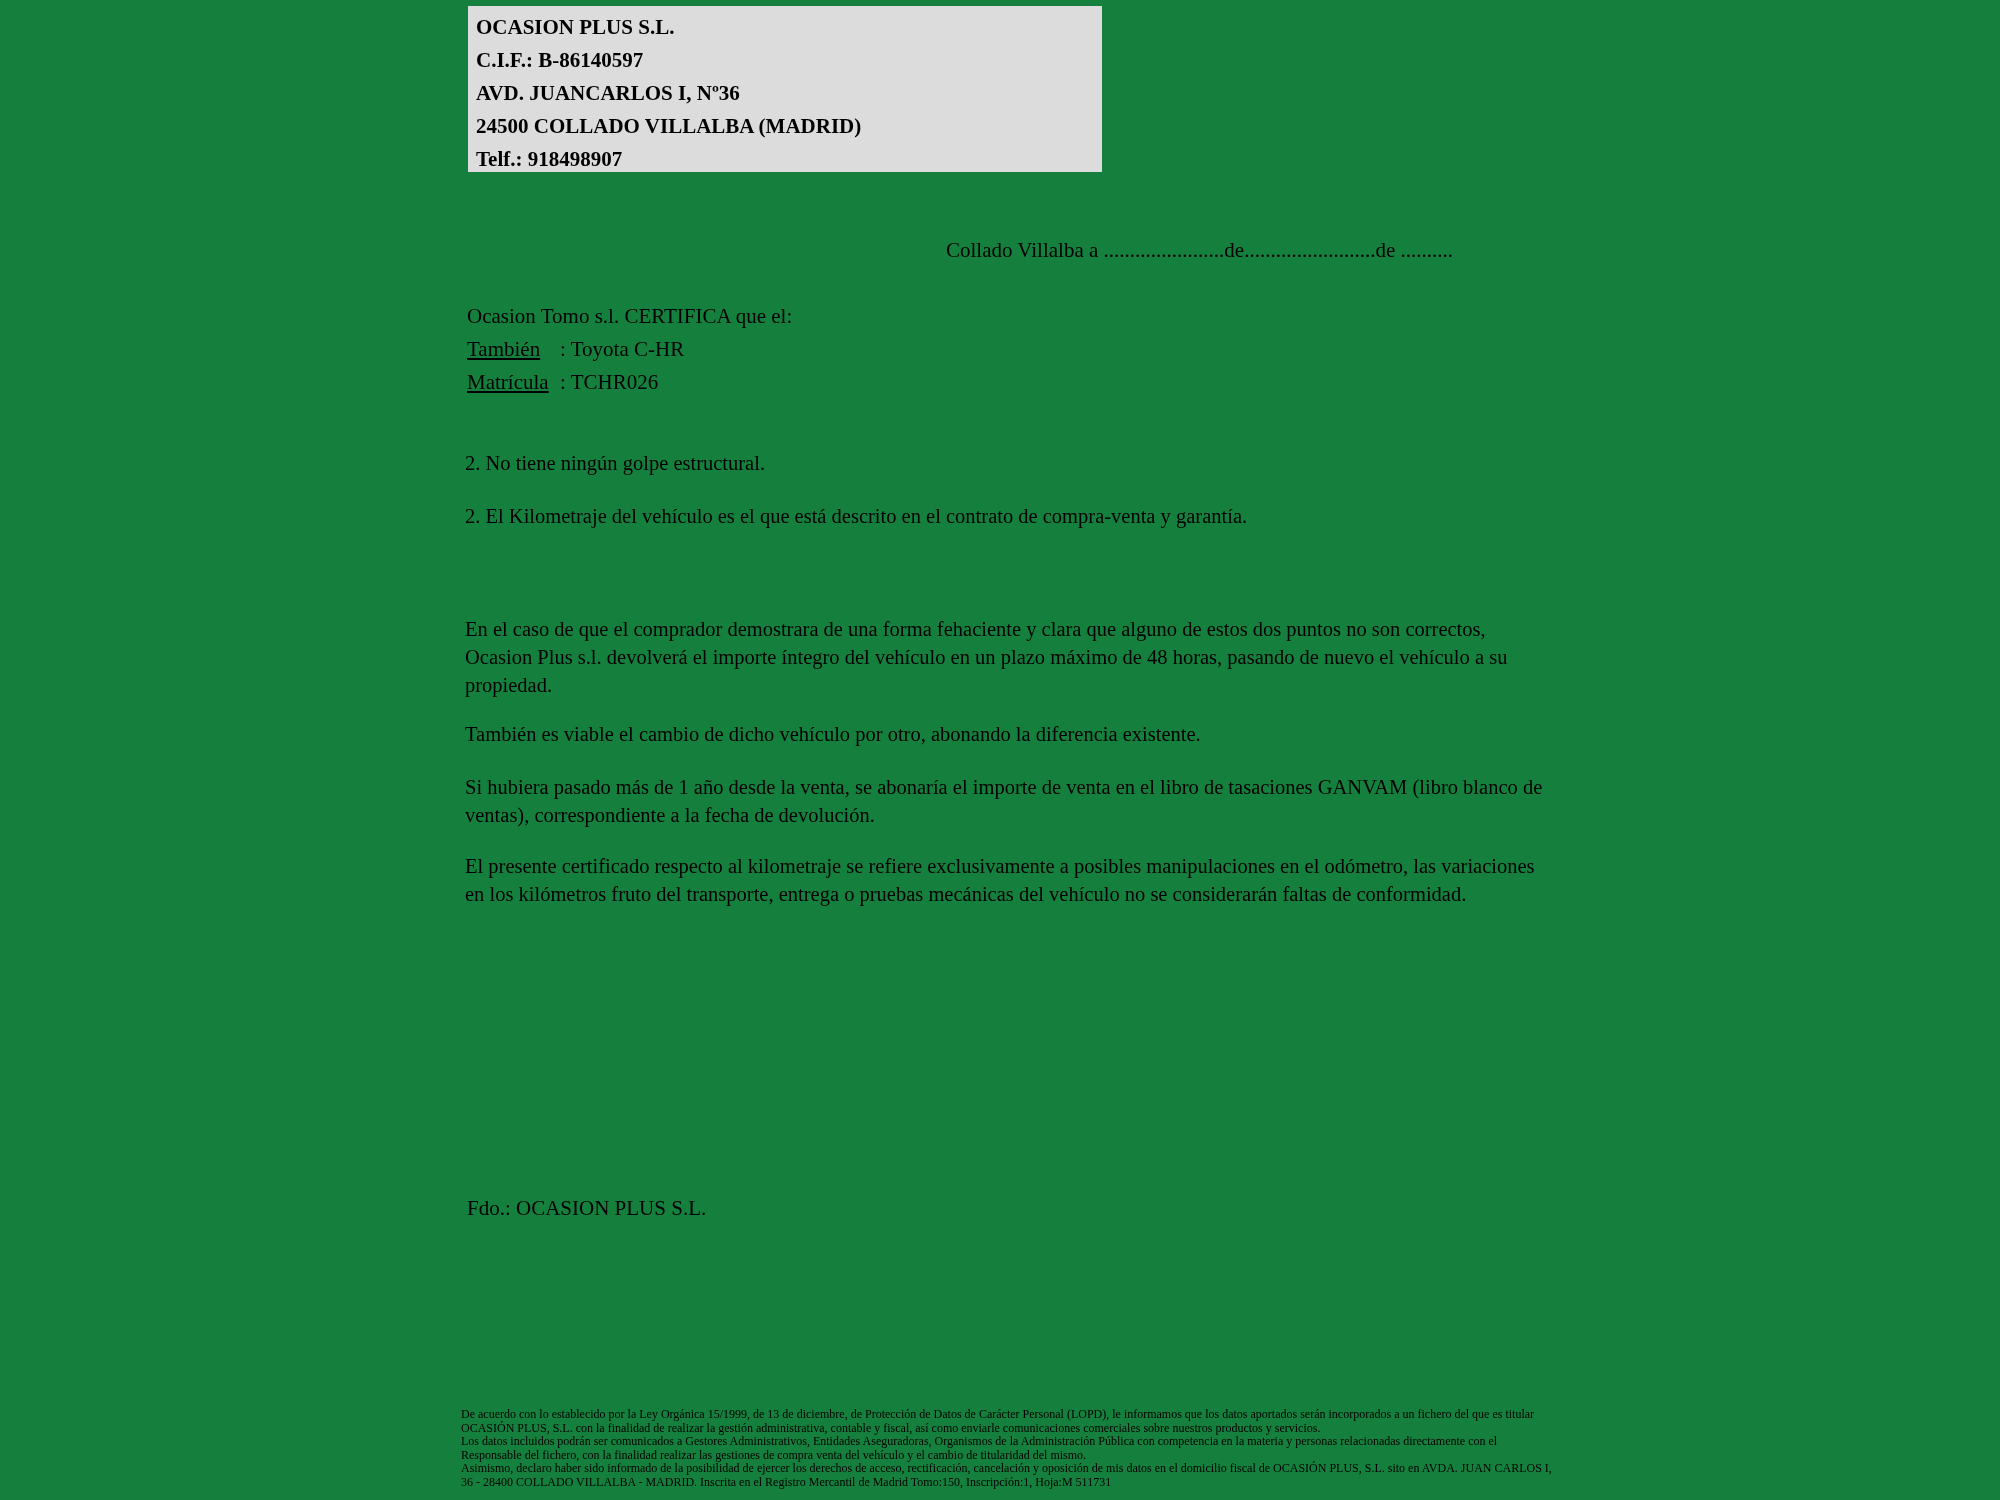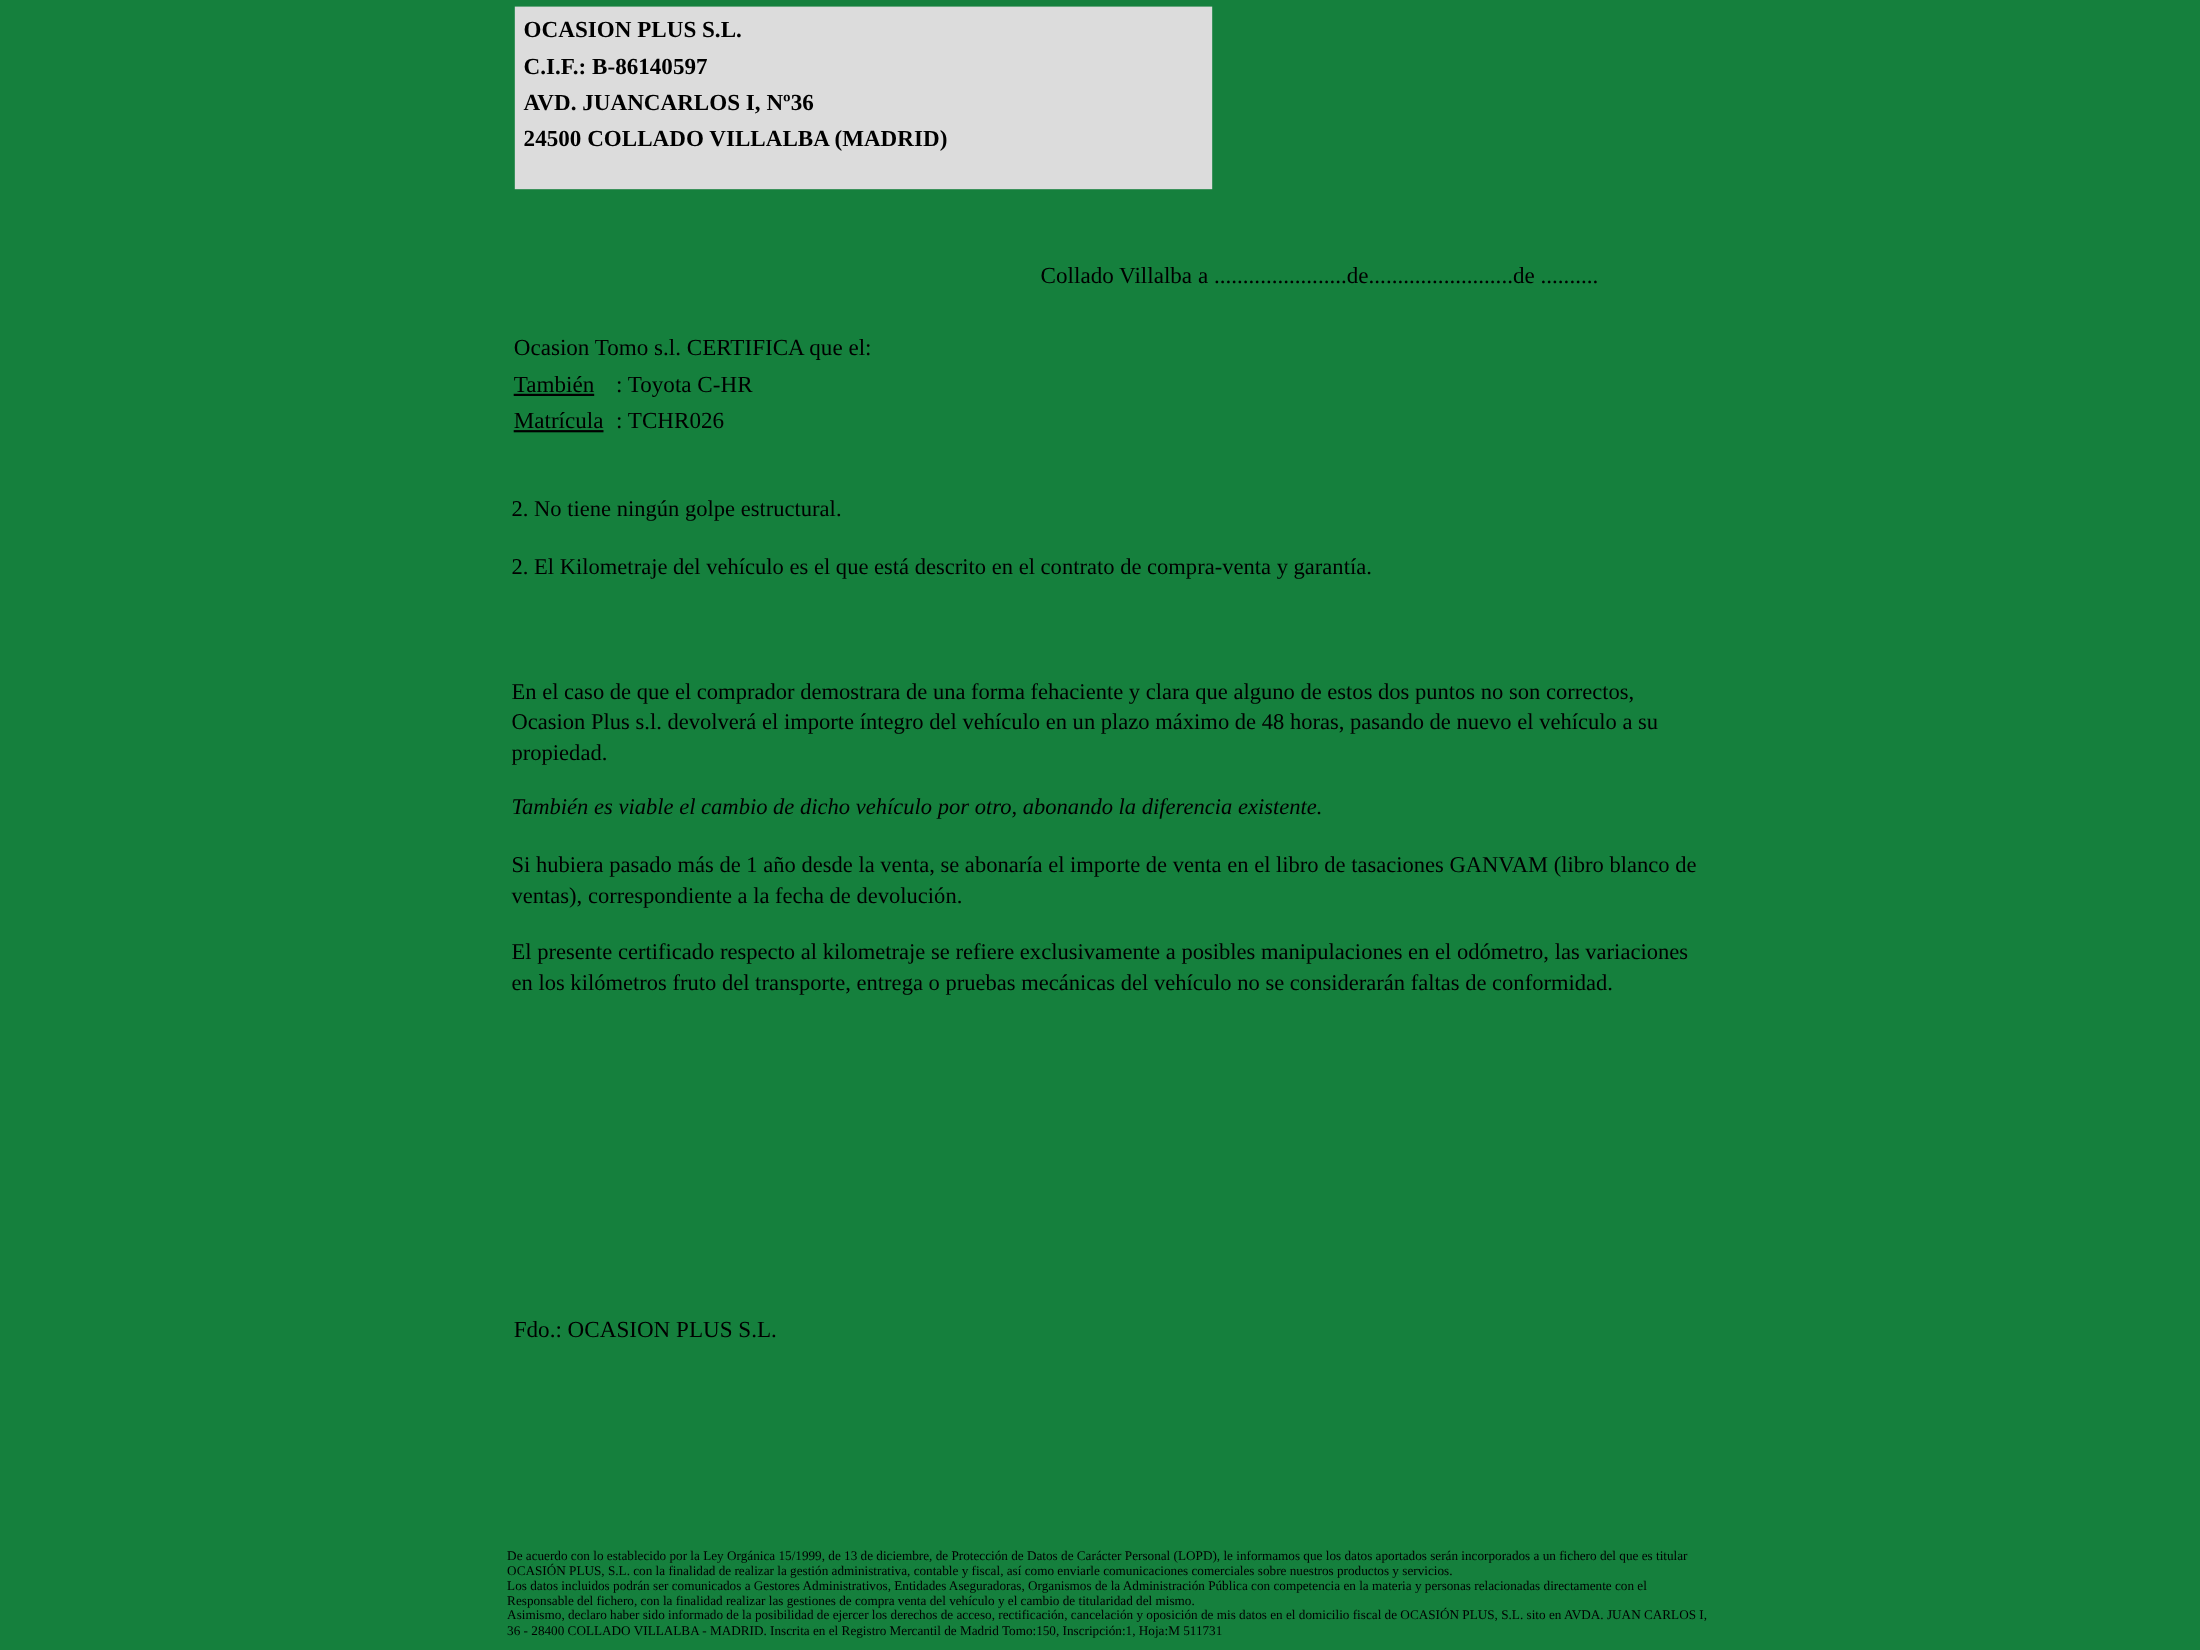--- a/index.html
+++ b/index.html
@@ -57,21 +57,21 @@
   .point-1 { top: 452px; }
   .point-2 { top: 505px; }
   .para {
     position: absolute;
     left: 465px;
     width: 1080px;
     font-size: 20.5px;
     line-height: 28px;
   }
   .para-1 { top: 615px; }
-  .para-2 { top: 720px; font-style: italic; }
+  .para-2 { top: 720px; }
   .para-3 { top: 773px; }
   .para-4 { top: 852px; }
   .signature {
     position: absolute;
     left: 467px;
     top: 1196px;
     font-size: 21px;
   }
   .legal {
     position: absolute;
@@ -86,20 +86,21 @@
 </head>
 <body>
 
 <div class="page">
 
   <div class="header-box">
     <div>OCASION PLUS S.L.</div>
     <div>C.I.F.: B-86140597</div>
     <div>AVD. JUANCARLOS I, Nº36</div>
     <div>24500 COLLADO VILLALBA (MADRID)</div>
+    <div>Telf.: 918498907</div>
   </div>
 
   <div class="dateline">Collado Villalba a .......................de.........................de ..........</div>
 
   <div class="certify">
     <div>Ocasion Tomo s.l. CERTIFICA que el:</div>
     <div><span class="label">También</span><span>: Toyota C-HR</span></div>
     <div><span class="label">Matrícula</span><span>: TCHR026</span></div>
   </div>
 

